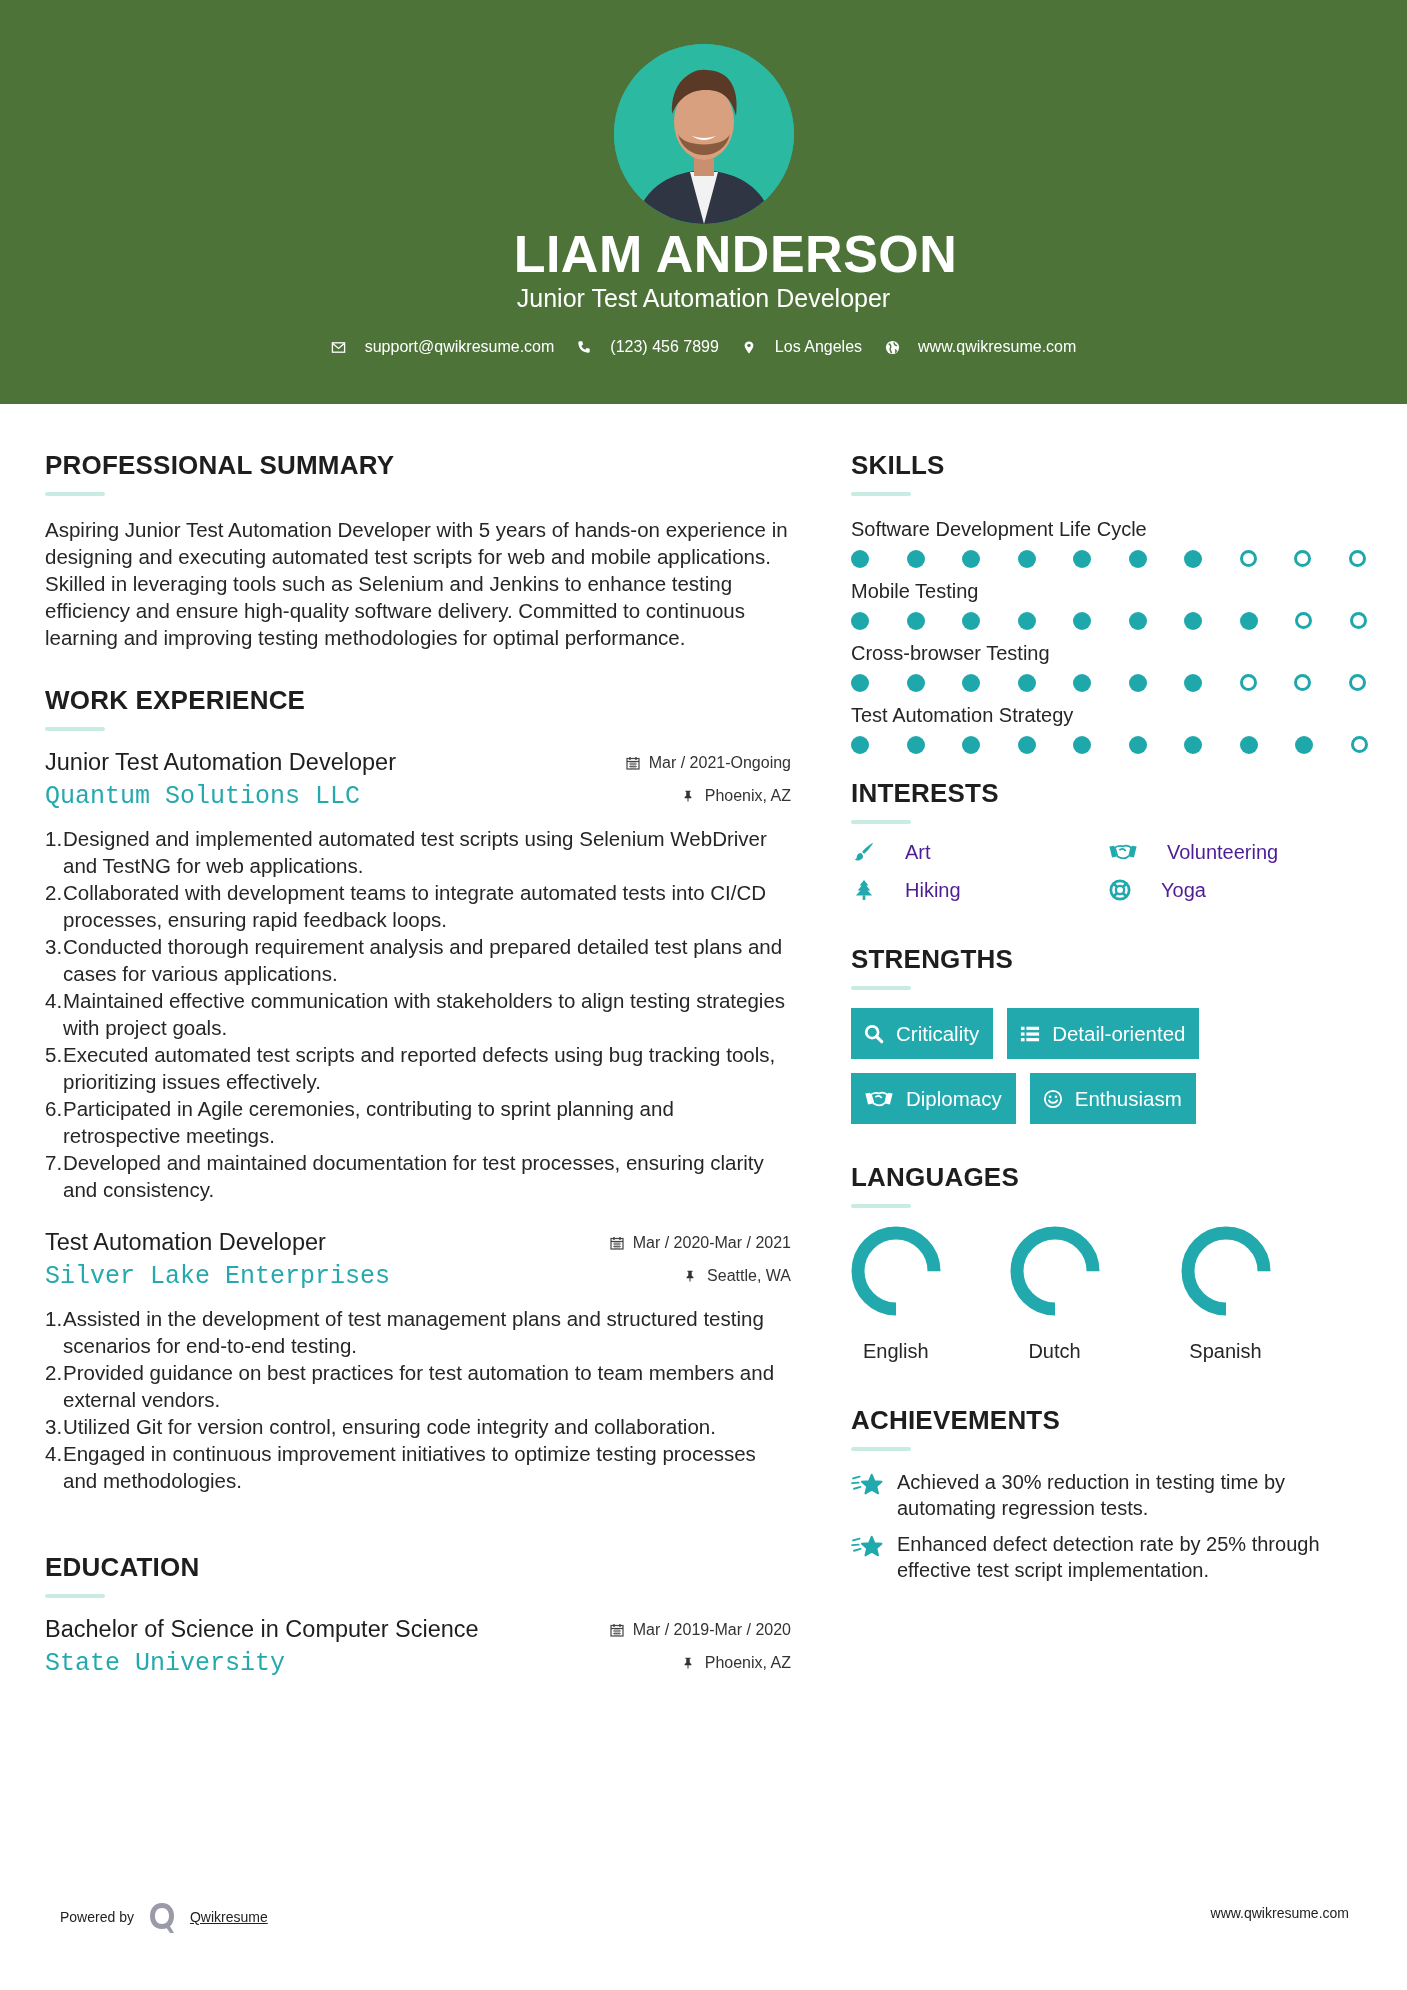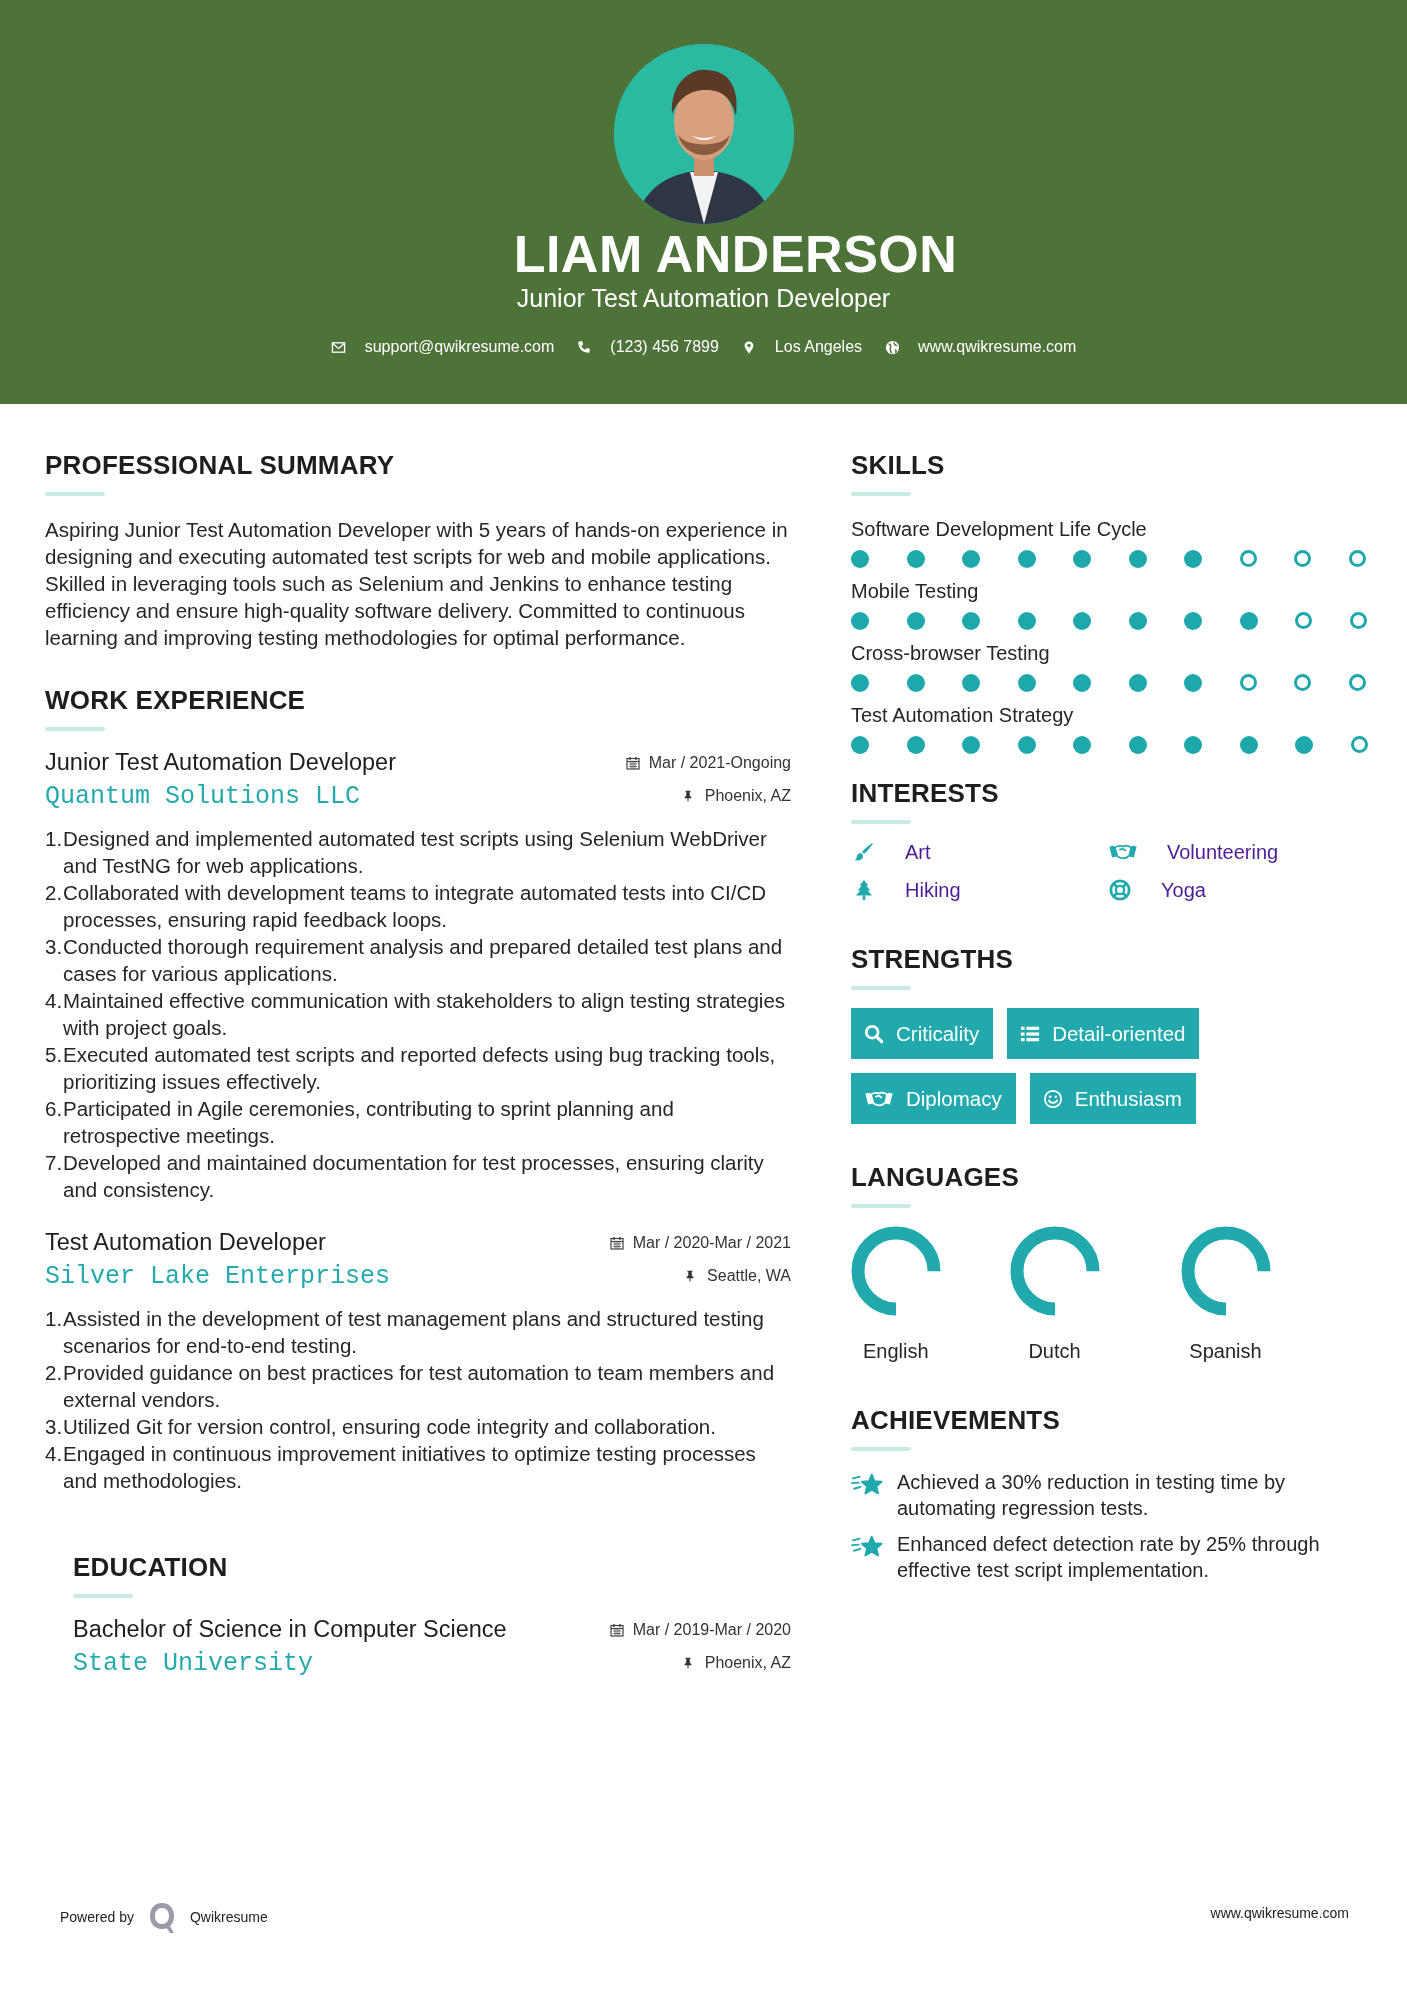--- a/index.html
+++ b/index.html
@@ -54,21 +54,21 @@
   .lang:first-child { width: 118px; align-items: flex-start; }
   .lang svg { width: 90px; height: 90px; }
   .lang-label { font-family: "Liberation Sans", sans-serif; font-size: 20px; color: #262626; margin-top: 24px; }
 
   .ach { display: flex; margin-bottom: 10px; }
   .ach .a-icon { width: 36px; height: 30px; flex: none; margin-right: 10px; margin-top: 2px; }
   .ach .a-text { font-family: "Liberation Sans", sans-serif; font-size: 20px; line-height: 26px; color: #262626; }
 
   .footer-left { position: absolute; left: 60px; top: 1900px; display: flex; align-items: center; font-family: "Liberation Sans", sans-serif; font-size: 14px; color: #222; }
   .footer-left .q-logo { width: 28px; height: 34px; margin: 0 14px; }
-  .footer-left .q-link { color: #222; }
+  .footer-left .q-link { text-decoration: underline; color: #222; }
   .footer-right { position: absolute; right: 58px; top: 1905px; font-family: "Liberation Sans", sans-serif; font-size: 14px; color: #222; }
 </style>
 </head>
 <body>
 
 <div class="header">
   <div class="photo">
     <svg viewBox="0 0 180 180">
       <rect width="180" height="180" fill="#2cb9a1"></rect>
       <path d="M20 180 C 30 140, 60 128, 90 126 C 120 128, 150 140, 160 180 Z" fill="#2f3542"></path>
@@ -200,21 +200,21 @@
       </div>
       <ol class="bullets">
         <li><span class="num">1.</span><span>Assisted in the development of test management plans and structured testing scenarios for end-to-end testing.</span></li>
         <li><span class="num">2.</span><span>Provided guidance on best practices for test automation to team members and external vendors.</span></li>
         <li><span class="num">3.</span><span>Utilized Git for version control, ensuring code integrity and collaboration.</span></li>
         <li><span class="num">4.</span><span>Engaged in continuous improvement initiatives to optimize testing processes and methodologies.</span></li>
       </ol>
     </div>
   </section>
 
-  <section style="margin-top:56px;margin-left:28px;">
+  <section style="margin-top:56px;">
     <div class="sec-title">EDUCATION</div>
     <div class="sec-bar"></div>
     <div class="job-head">
       <span class="job-role">Bachelor of Science in Computer Science</span>
       <span class="job-meta">
         <span class="m-icon">
           <svg viewBox="0 0 14 14" width="14" height="14">
               <rect x="1" y="2.5" width="12" height="10.5" fill="none" stroke="#444" stroke-width="1.2"></rect>
               <line x1="1" y1="5.5" x2="13" y2="5.5" stroke="#444" stroke-width="1.2"></line>
               <line x1="4" y1="1" x2="4" y2="4" stroke="#444" stroke-width="1.4"></line>

